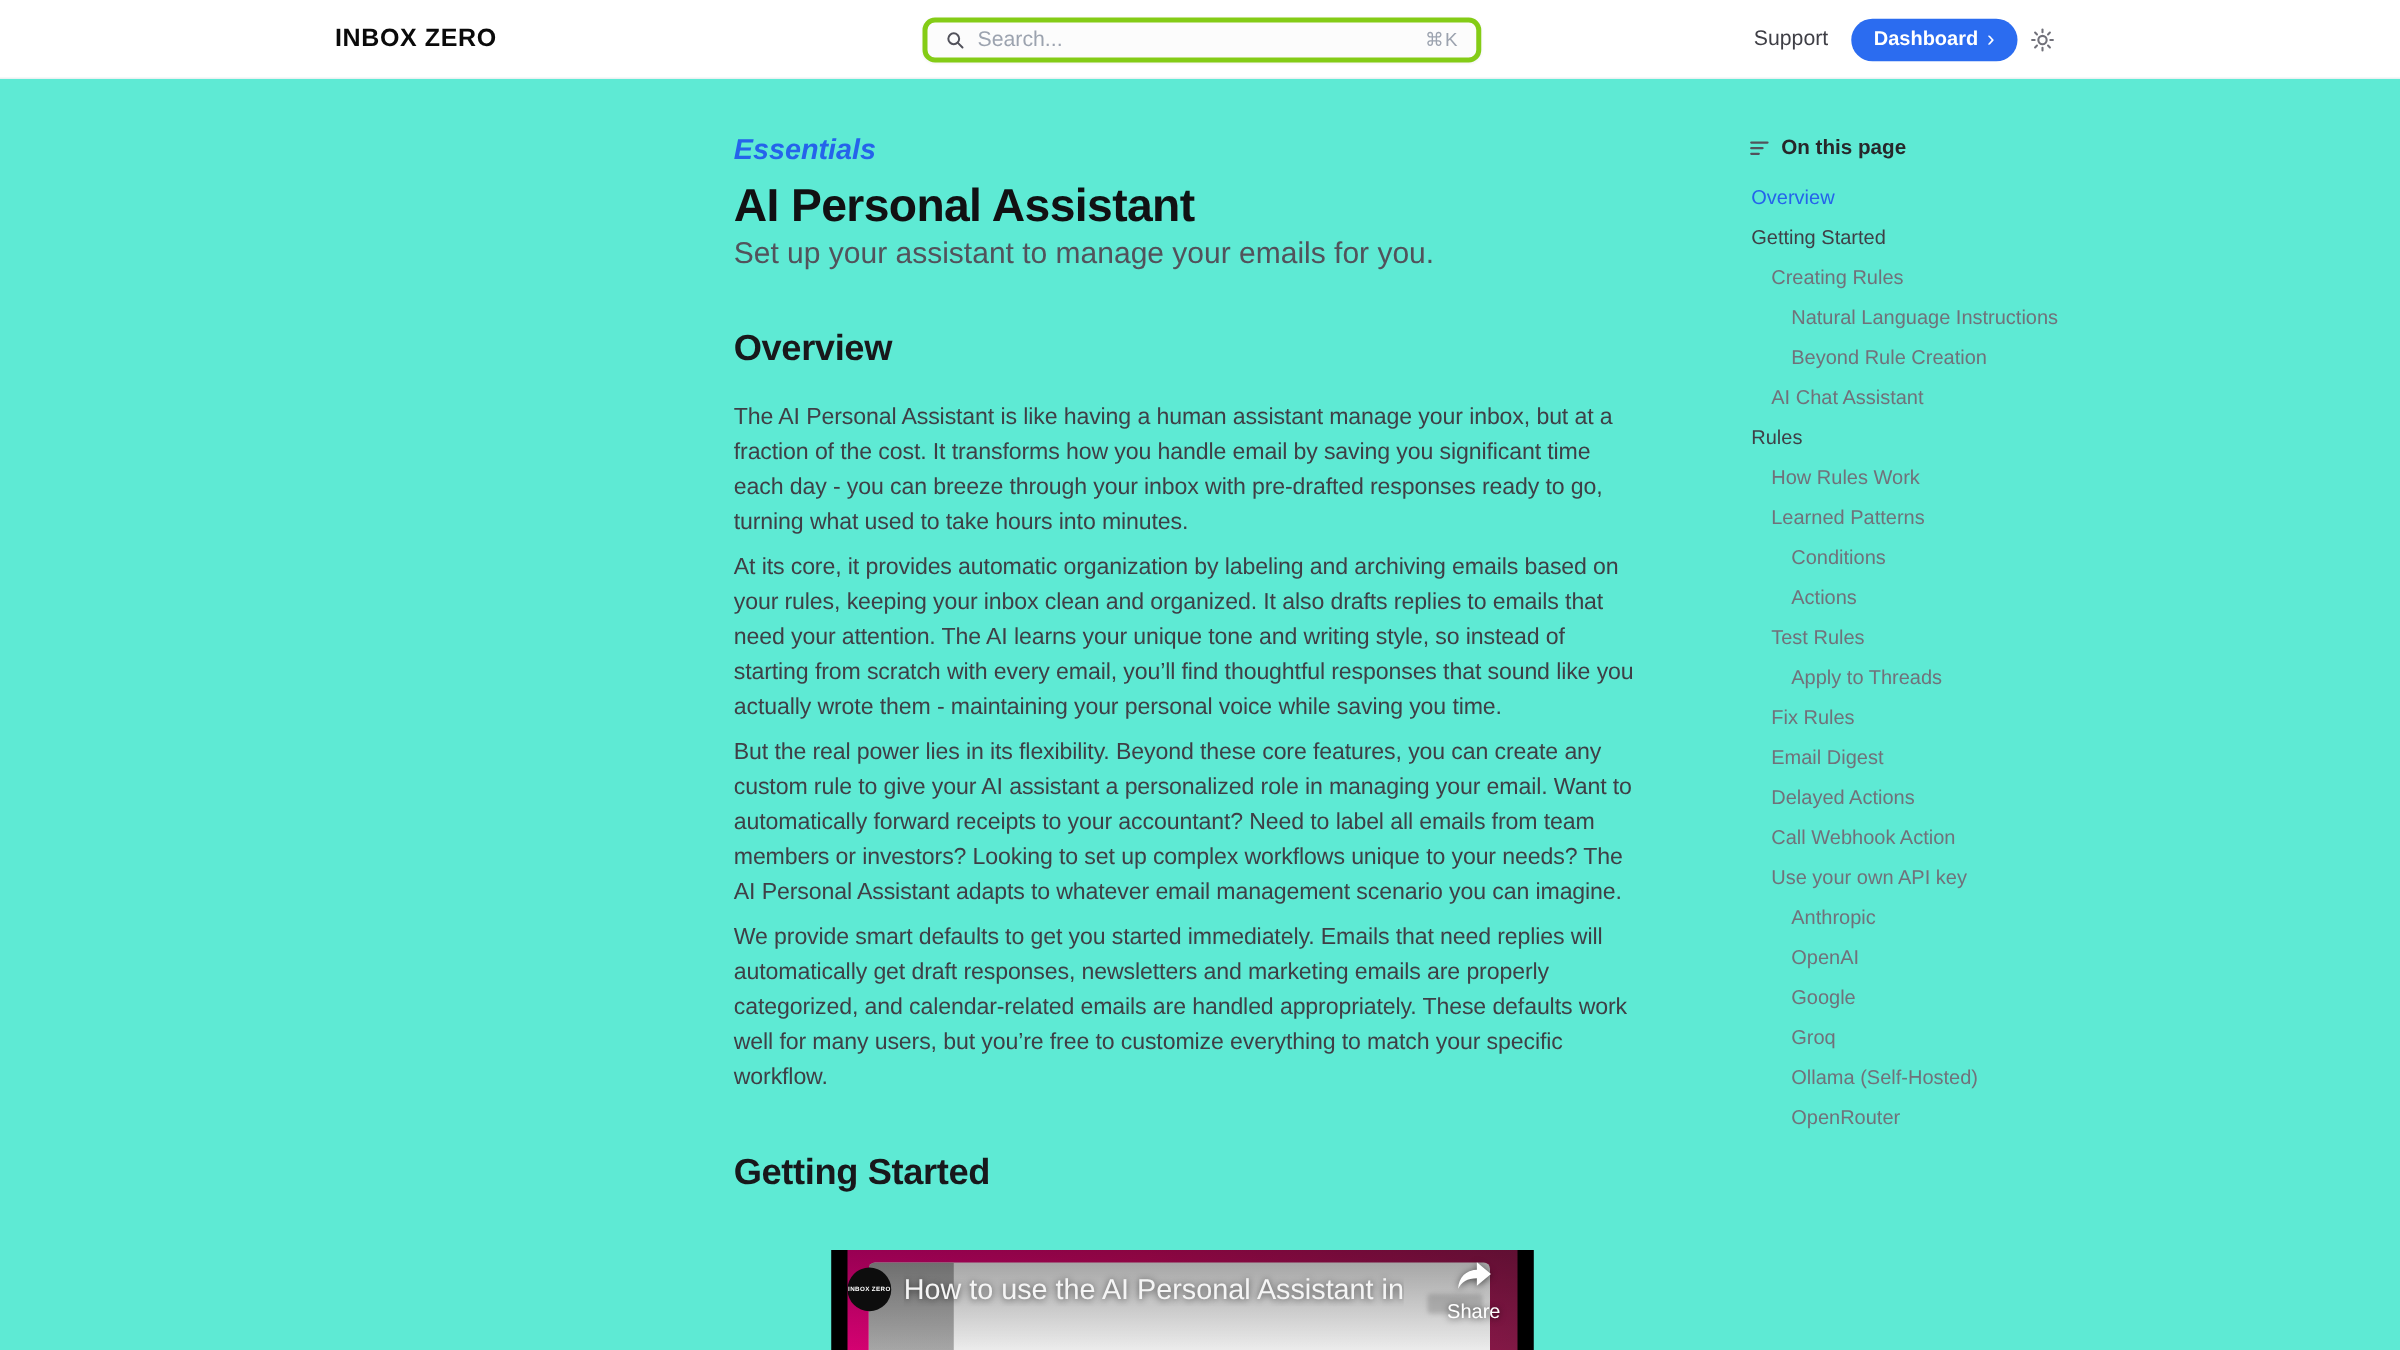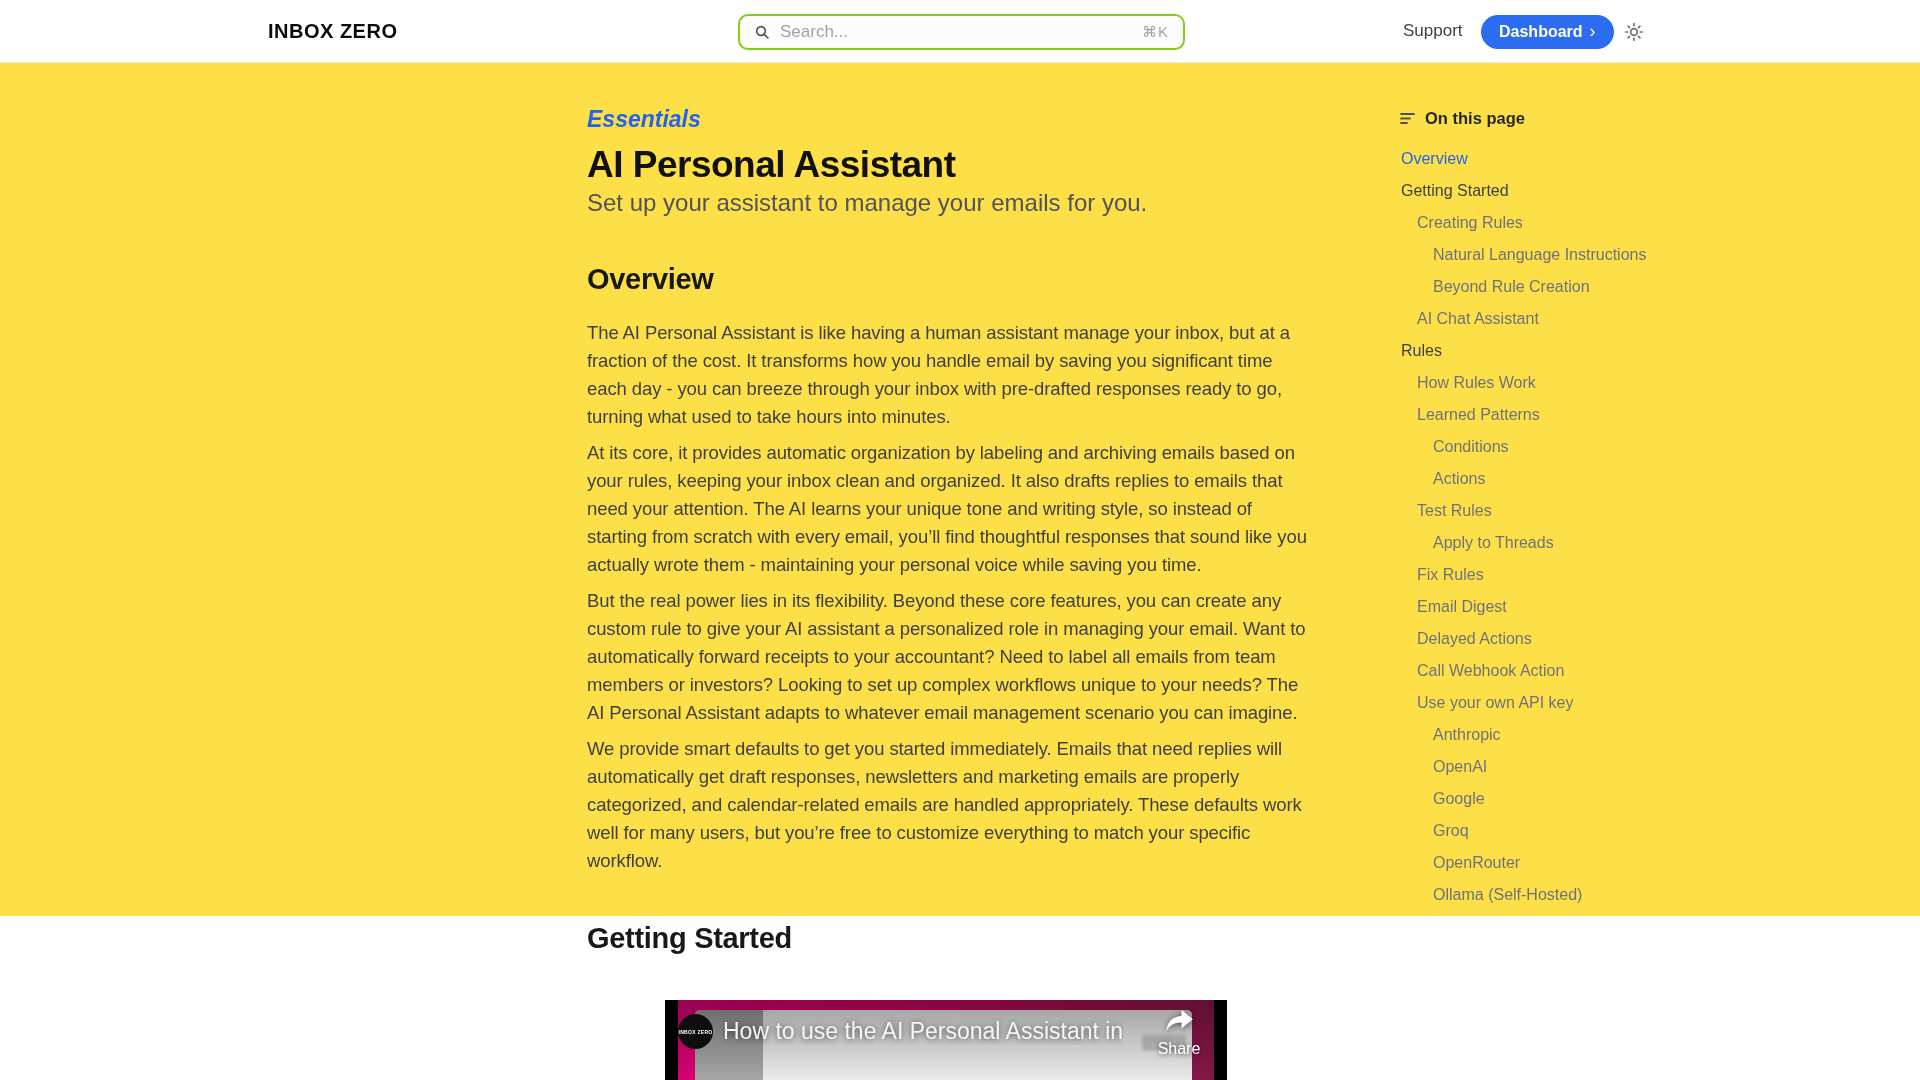--- a/index.html
+++ b/index.html
@@ -1,26 +1,26 @@
 <!DOCTYPE html>
 <html><head>
 <meta charset="utf-8">
 <style>
   * { margin:0; padding:0; box-sizing:border-box; }
   html,body { width:1920px; height:1080px; overflow:hidden; background:#ffffff;
               font-family:"Liberation Sans","DejaVu Sans",sans-serif; }
-  .page { position:relative; width:1920px; height:916px; background:#fde047; }
+  .page { position:relative; width:1920px; height:1080px; background:#5eead4; }
 
   
   .header { position:absolute; left:0; top:0; width:1920px; height:63px;
             background:#fff; border-bottom:1px solid #f0f0f1; z-index:10; }
   .logo { position:absolute; left:268px; top:50%; transform:translateY(-50%);
           font-size:20px; font-weight:700; letter-spacing:0.5px; color:#0a0a0a; }
   .searchbox { position:absolute; left:738px; top:14px; width:447px; height:36px;
-               background:#fcfcfc; border:2px solid #84cc16; border-radius:10px;
+               background:#fcfcfc; border:4px solid #84cc16; border-radius:10px;
                box-shadow:0 1px 2px rgba(0,0,0,0.04);
                display:flex; align-items:center; padding:0 14px; cursor:text; }
   .searchbox svg { flex:0 0 auto; }
   .searchbox input { flex:1 1 auto; border:none; outline:none; background:transparent;
                font-size:17px; color:#3f3f46; margin-left:10px;
                font-family:"Liberation Sans","DejaVu Sans",sans-serif; }
   .searchbox input::placeholder { color:#9ca3af; }
   .kbd { flex:0 0 auto; font-size:15px; color:#9ca3af; letter-spacing:1px; }
   .support { position:absolute; left:1403px; top:50%; transform:translateY(-50%);
              font-size:17px; color:#3f3f46; text-decoration:none; cursor:pointer; }
@@ -190,18 +190,18 @@
         <a class="toc-item lvl2">Apply to Threads</a>
         <a class="toc-item lvl1">Fix Rules</a>
         <a class="toc-item lvl1">Email Digest</a>
         <a class="toc-item lvl1">Delayed Actions</a>
         <a class="toc-item lvl1">Call Webhook Action</a>
         <a class="toc-item lvl1">Use your own API key</a>
         <a class="toc-item lvl2">Anthropic</a>
         <a class="toc-item lvl2">OpenAI</a>
         <a class="toc-item lvl2">Google</a>
         <a class="toc-item lvl2">Groq</a>
+        <a class="toc-item lvl2">Ollama (Self-Hosted)</a>
         <a class="toc-item lvl2">OpenRouter</a>
-        <a class="toc-item lvl2">Ollama (Self-Hosted)</a>
       </nav>
   </div>
 
 </div>
 
 </body></html>

